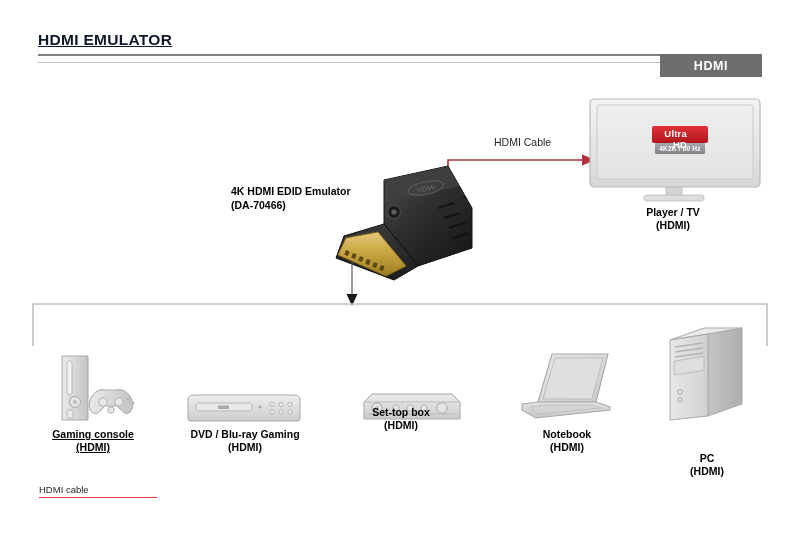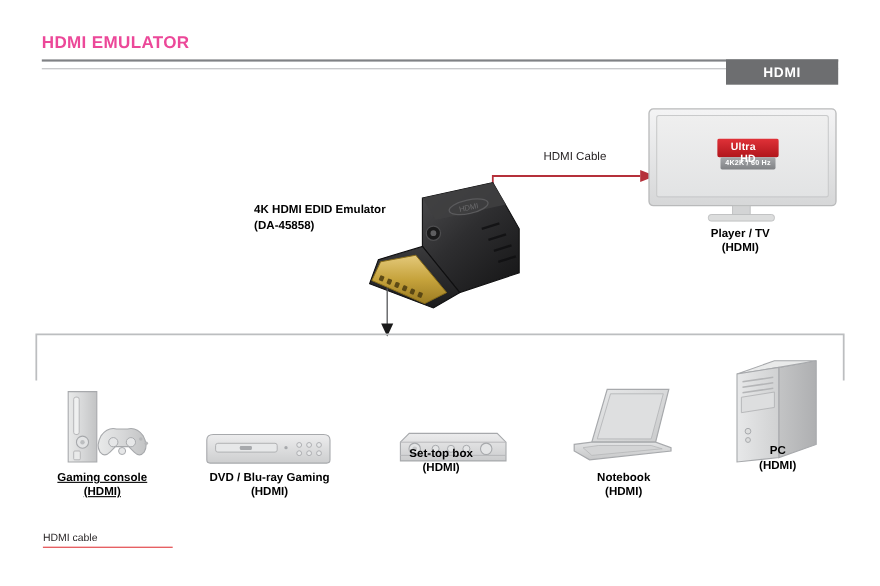--- a/index.html
+++ b/index.html
@@ -17,22 +17,23 @@
   }
 
   
   #page-title {
     position: absolute;
     left: 38px;
     top: 31px;
     font-size: 15.5px;
     font-weight: bold;
     letter-spacing: 0.3px;
-    color: #ec4899;
-    white-space: nowrap;
+    color: #0f172a;
+    white-space: nowrap;
+    text-decoration: underline;
   }
   #title-rule {
     position: absolute;
     left: 38px;
     top: 54px;
     width: 724px;
     height: 2px;
     background: #808285;
   }
   #badge-rule {
@@ -94,21 +95,21 @@
     font-weight: bold;
     line-height: 14px;
     color: #000;
     white-space: nowrap;
   }
   #device-label-monitor { left: 608px; top: 206px; width: 130px; }
   #device-label-console { left: 32px; top: 428px; width: 122px; text-decoration: underline; }
   #device-label-dvd     { left: 178px; top: 428px; width: 134px; }
   #device-label-stb     { left: 338px; top: 406px; width: 126px; }
   #device-label-notebook{ left: 508px; top: 428px; width: 118px; }
-  #device-label-pc      { left: 648px; top: 404px; width: 118px; }
+  #device-label-pc      { left: 648px; top: 452px; width: 118px; }
 
   
   #legend-text {
     position: absolute;
     left: 39px;
     top: 484px;
     font-size: 9.5px;
     color: #231f20;
     white-space: nowrap;
   }
@@ -212,21 +213,21 @@
     <rect x="31" y="91" width="4" height="5" rx="1" transform="rotate(22 31 91)"></rect>
     <rect x="38" y="94" width="4" height="5" rx="1" transform="rotate(22 38 94)"></rect>
     <rect x="45" y="97" width="4" height="5" rx="1" transform="rotate(22 45 97)"></rect>
     <rect x="52" y="100" width="4" height="5" rx="1" transform="rotate(22 52 100)"></rect>
     <rect x="59" y="103" width="4" height="5" rx="1" transform="rotate(22 59 103)"></rect>
   </g>
 </svg>
 
 <div id="device-label-emulator">
   <span>4K HDMI EDID Emulator</span><br>
-  <span>(DA-45858)</span>
+  <span>(DA-70466)</span>
 </div>
 
 <svg class="svg-abs" style="left:340px; top:262px;" width="24" height="46" viewBox="0 0 24 46">
   <line x1="12" y1="0" x2="12" y2="34" stroke="#58595b" stroke-width="1.2"></line>
   <polygon points="6.5,32 17.5,32 12,44" fill="#1a1a1a"></polygon>
 </svg>
 
 <svg class="svg-abs" style="left:30px; top:300px;" width="740" height="50" viewBox="0 0 740 50">
   <polyline points="3,46 3,4 737,4 737,46" fill="none" stroke="#bcbec0" stroke-width="1.6"></polyline>
 </svg>

